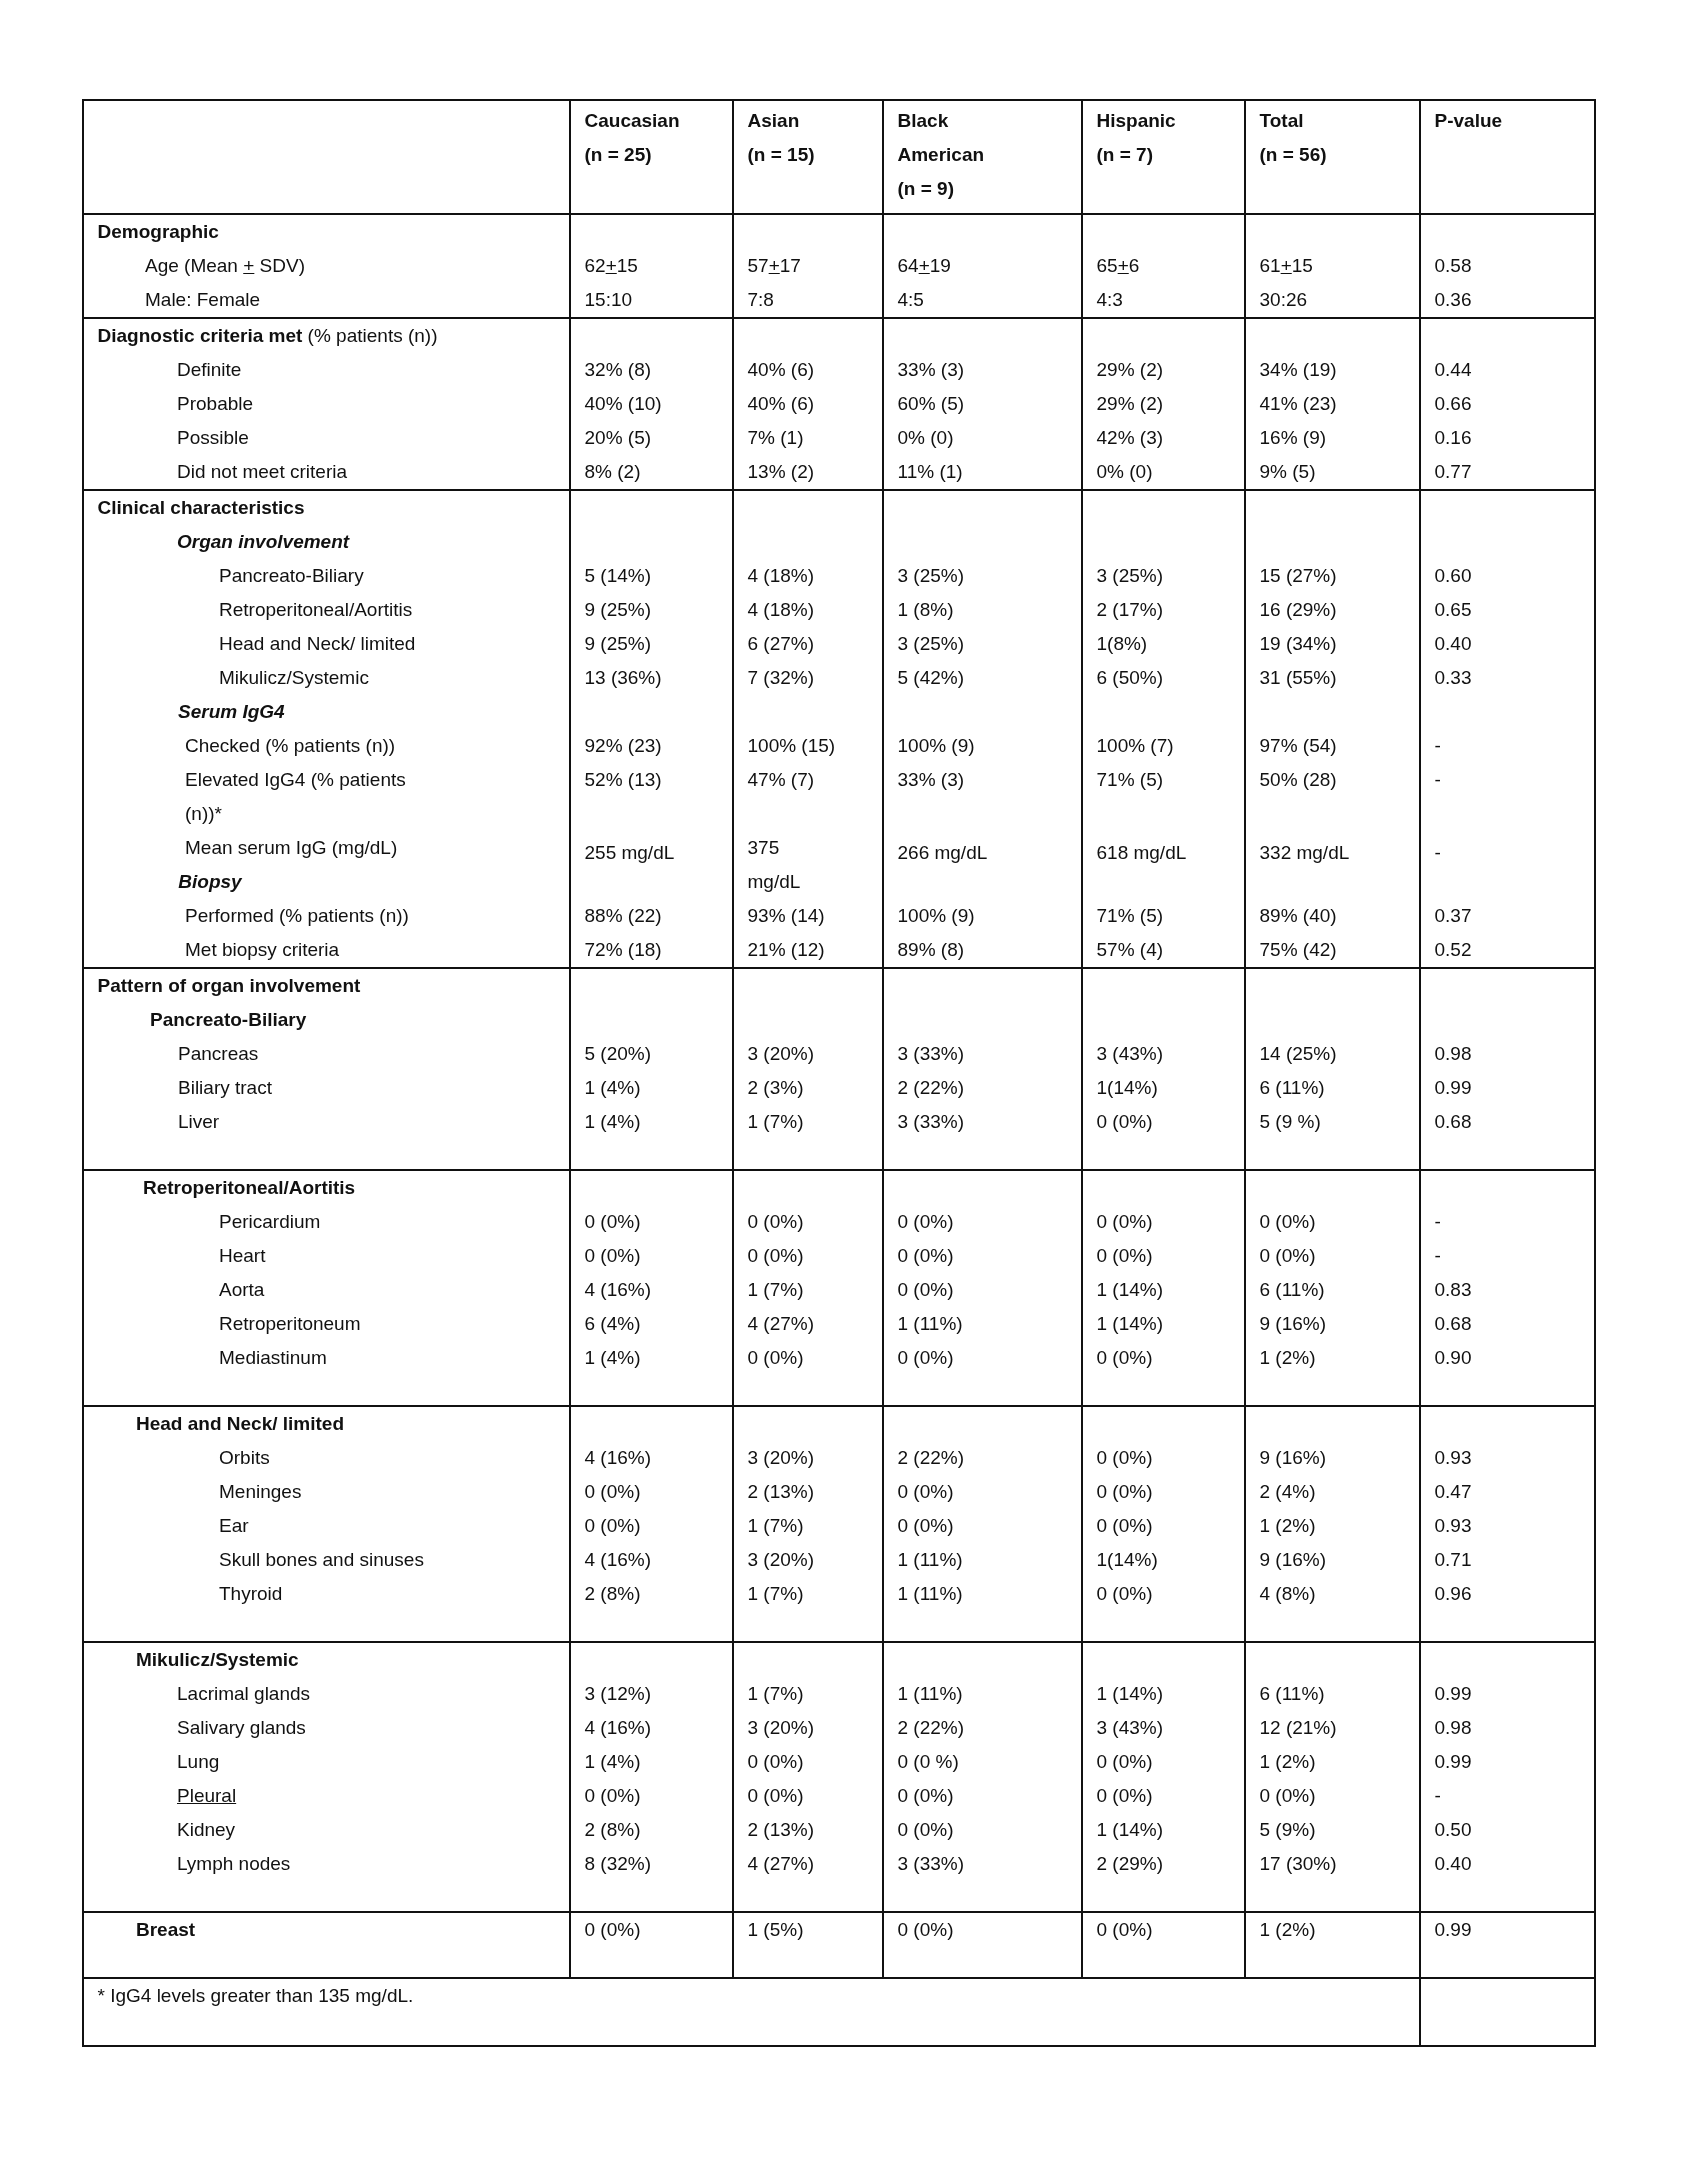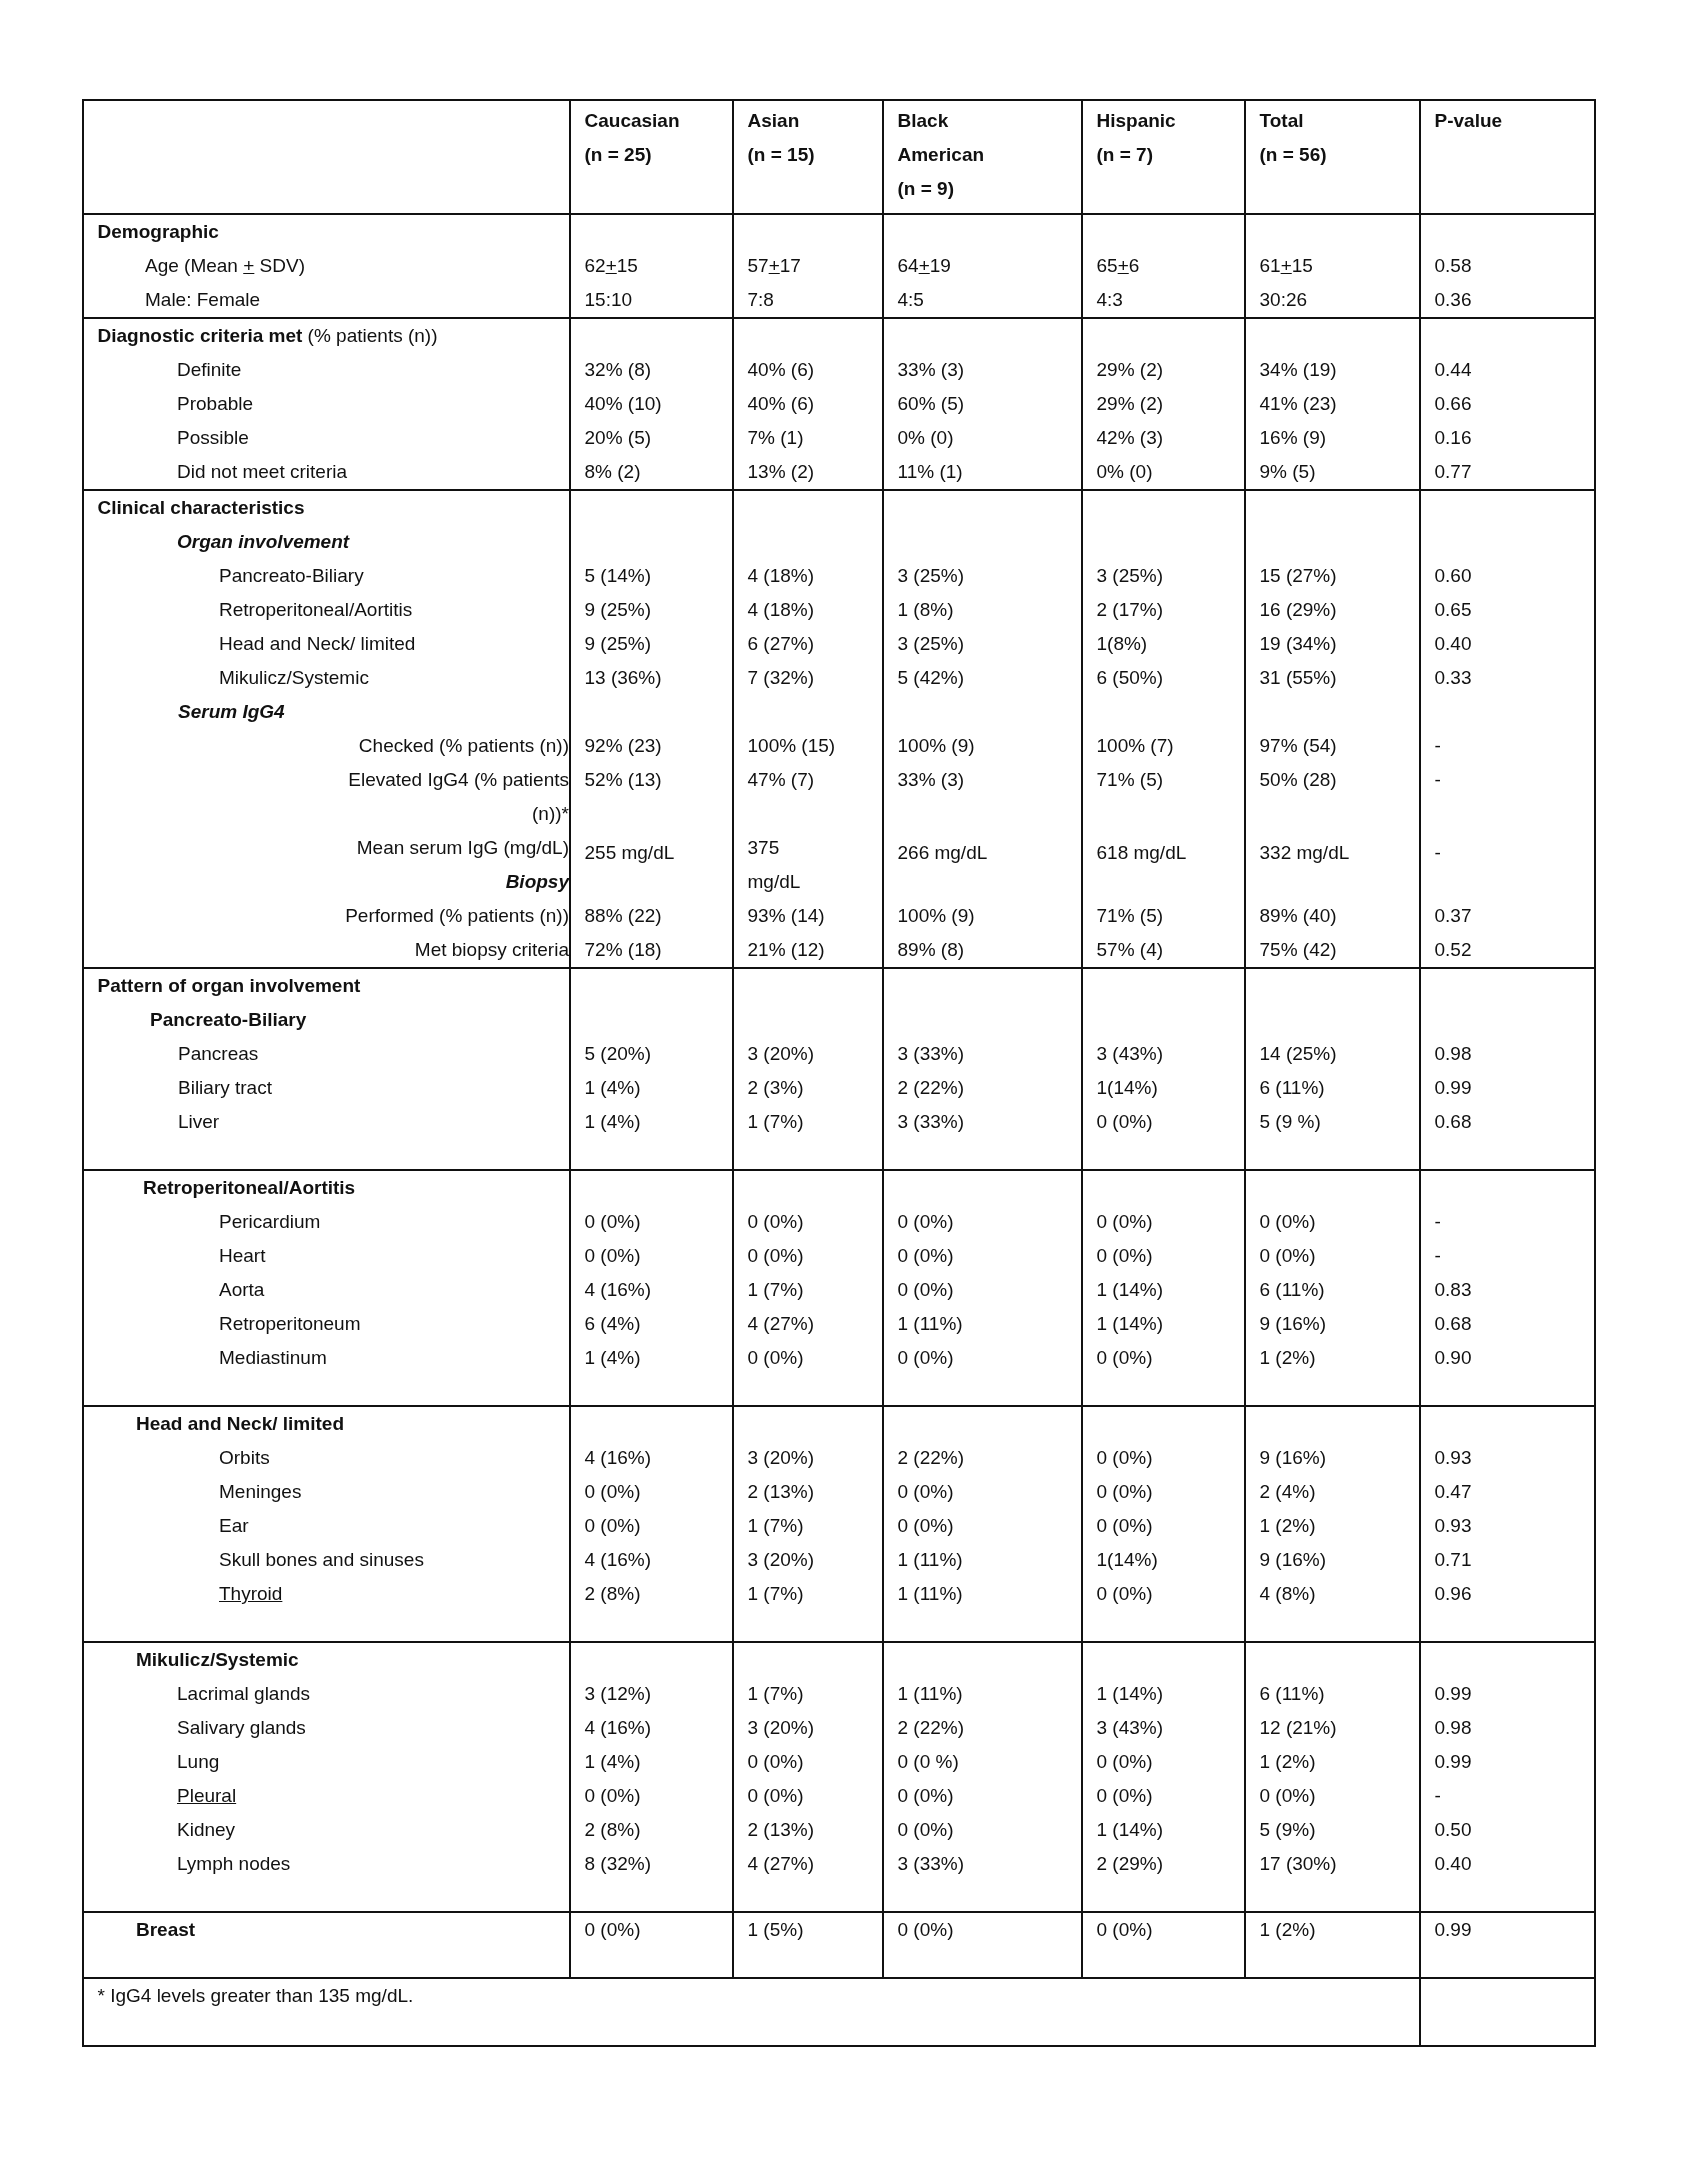--- a/index.html
+++ b/index.html
@@ -14,21 +14,21 @@
   col.c3 { width: 199px; } col.c4 { width: 163px; } col.c5 { width: 175px; } col.c6 { width: 175px; }
   tr.sec-top td { border-top: 2.5px solid #111; }
   tr.head td { border-top: 2.5px solid #111; font-weight: bold; padding-top: 3.4px; padding-bottom: 6.7px; line-height: 34px; }
   tr.last td { border-bottom: 2.5px solid #111; }
   .b { font-weight: bold; }
   .bi { font-weight: bold; font-style: italic; }
   .i1 { padding-left: 61px !important; }
   .i2 { padding-left: 93px !important; }
   .i3 { padding-left: 135px !important; }
   .ib1 { padding-left: 94px !important; }
-  .ib2 { padding-left: 101px !important; text-align: right; }
+  .ib2 { padding-left: 101px !important; }
   .ib3 { padding-left: 59px !important; }
   .ib4 { padding-left: 66px !important; }
   .ib5 { padding-left: 52px !important; }
   tr.gap td { height: 30px; }
   tr.gap2 td { height: 17px; }
   td.foot { padding-top: 1.7px; height: 66px; }
   .u { text-decoration: underline; }
 </style>
 </head>
 <body>
@@ -389,21 +389,21 @@
       <tr>
         <td class="i3" style="padding-left: 142px;">Skull bones and sinuses</td>
         <td>4 (16%)</td>
         <td>3 (20%)</td>
         <td>1 (11%)</td>
         <td>1(14%)</td>
         <td>9 (16%)</td>
         <td>0.71</td>
       </tr>
       <tr>
-        <td class="i3" style="padding-left: 142px; text-decoration: underline;">Thyroid</td>
+        <td class="i3" style="padding-left: 142px;">Thyroid</td>
         <td>2 (8%)</td>
         <td>1 (7%)</td>
         <td>1 (11%)</td>
         <td>0 (0%)</td>
         <td>4 (8%)</td>
         <td>0.96</td>
       </tr>
       <tr class="gap">
         <td></td>
         <td></td>

